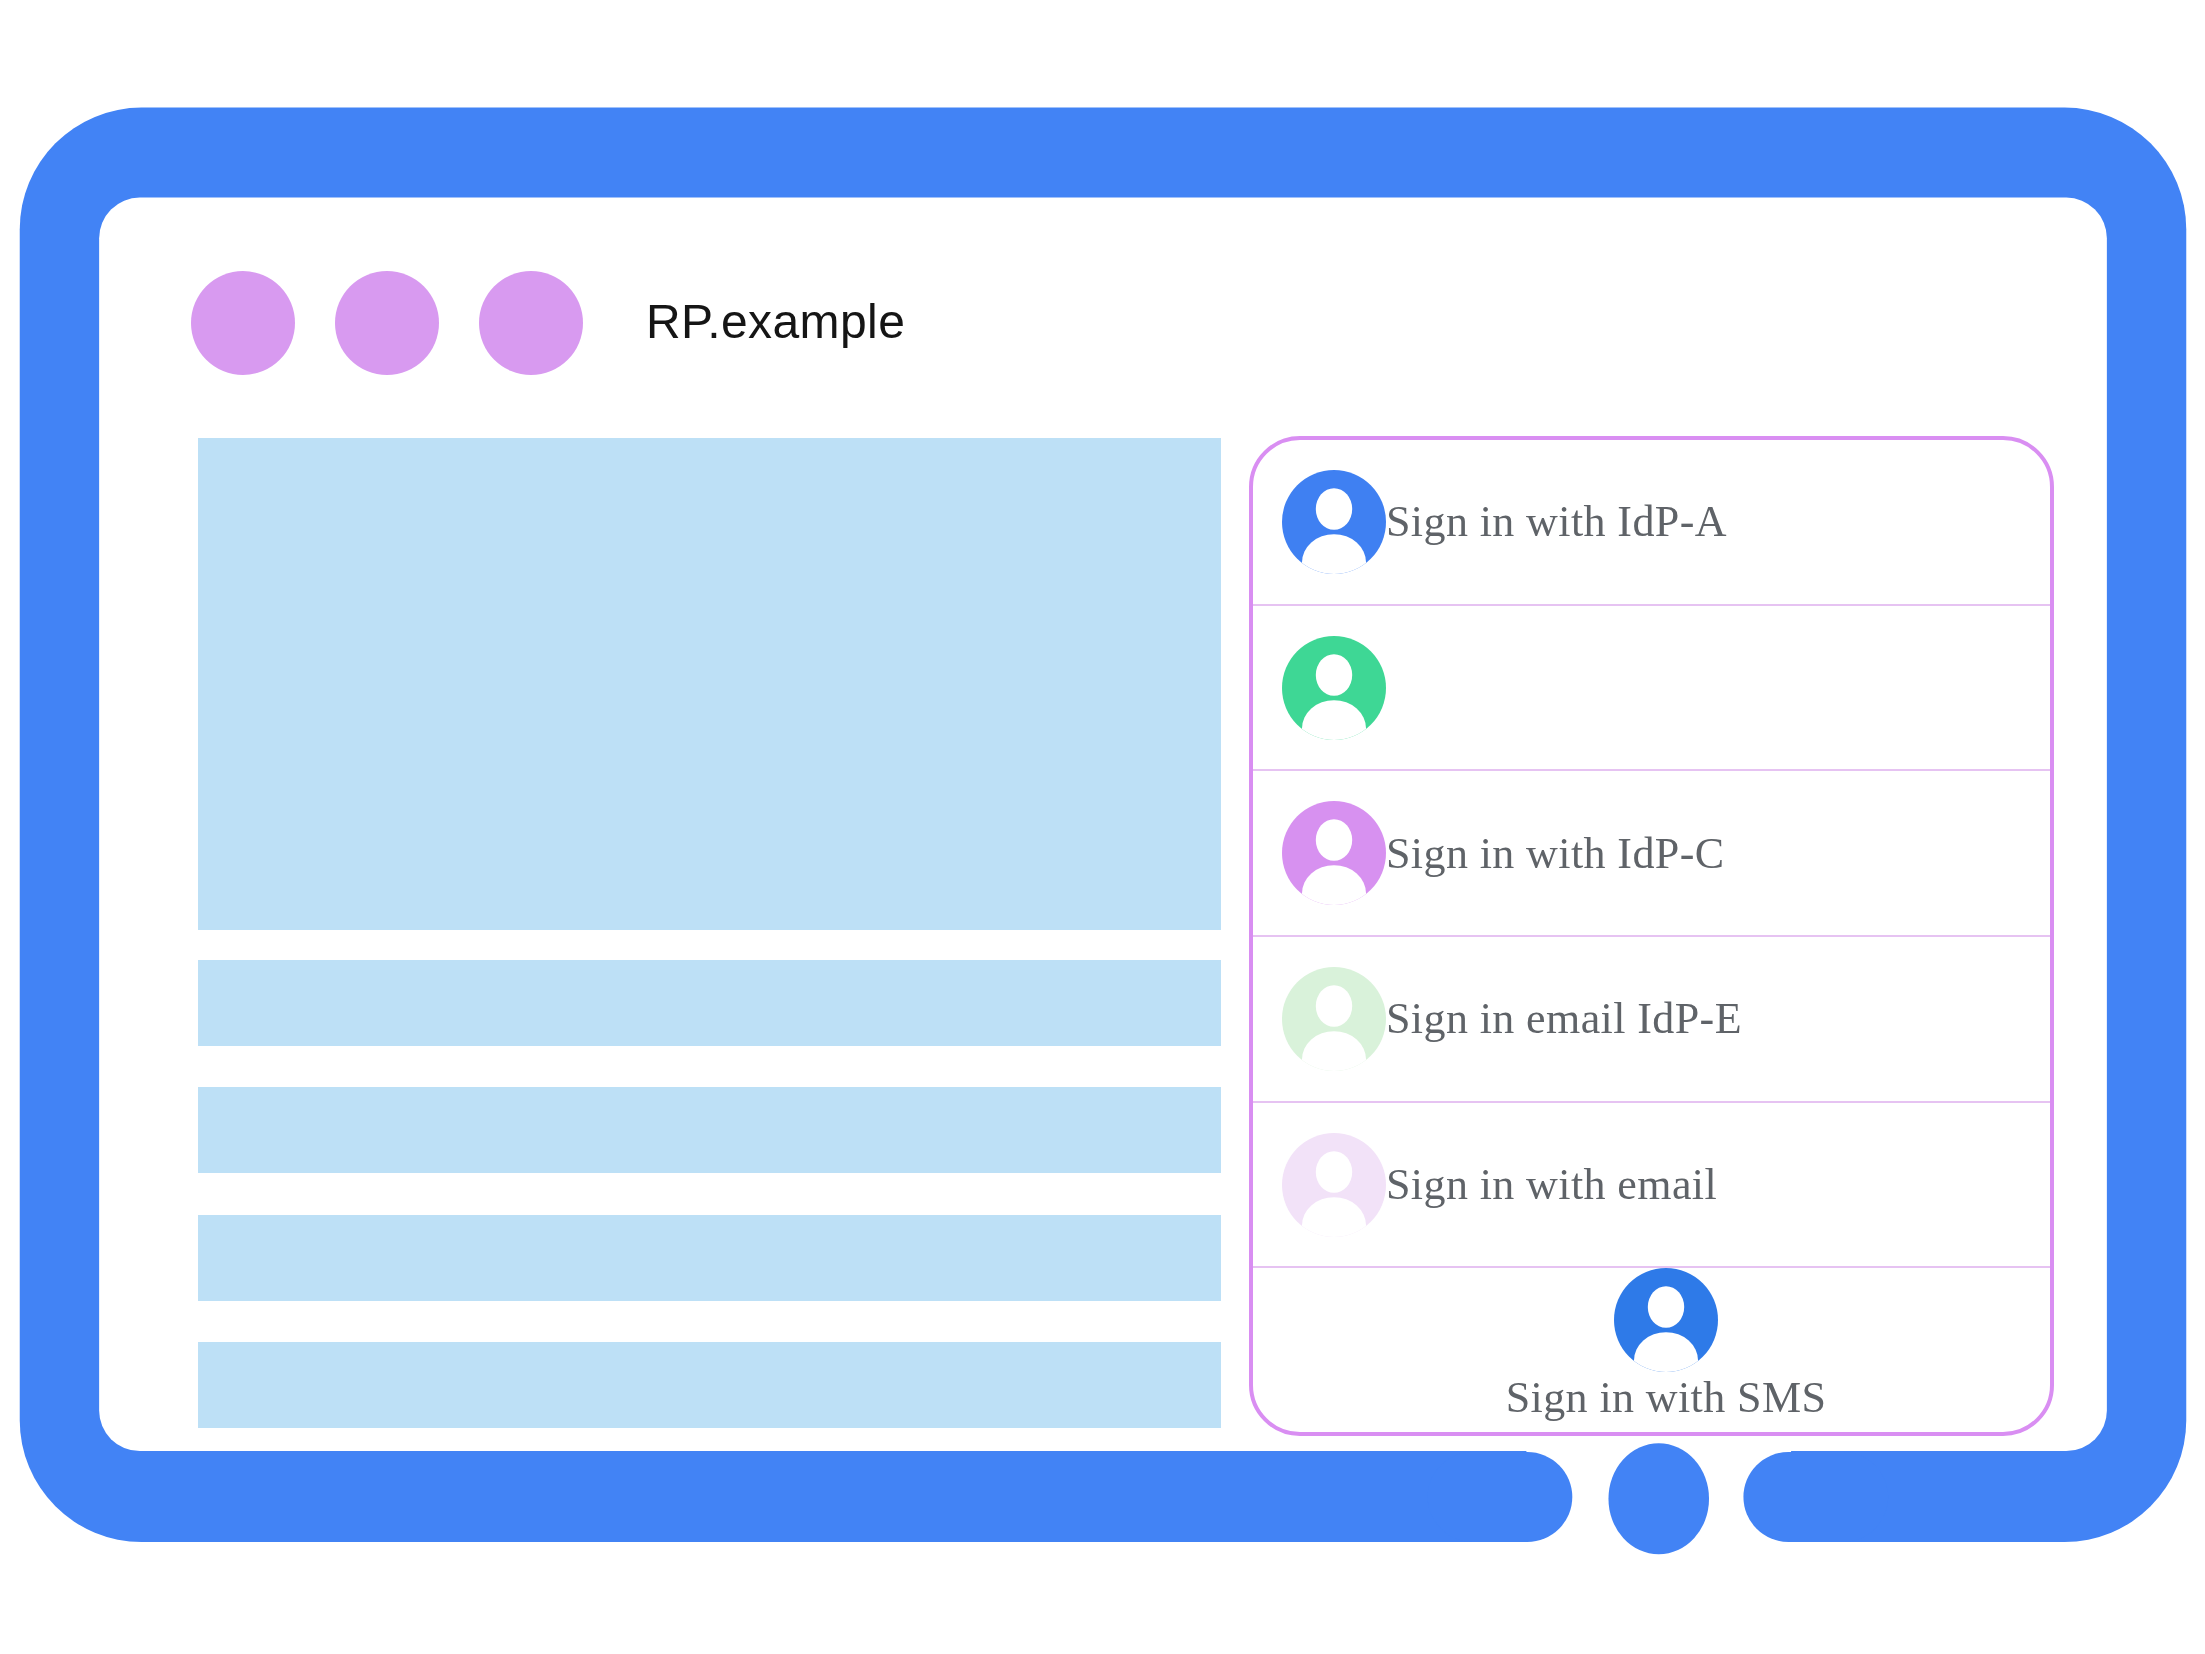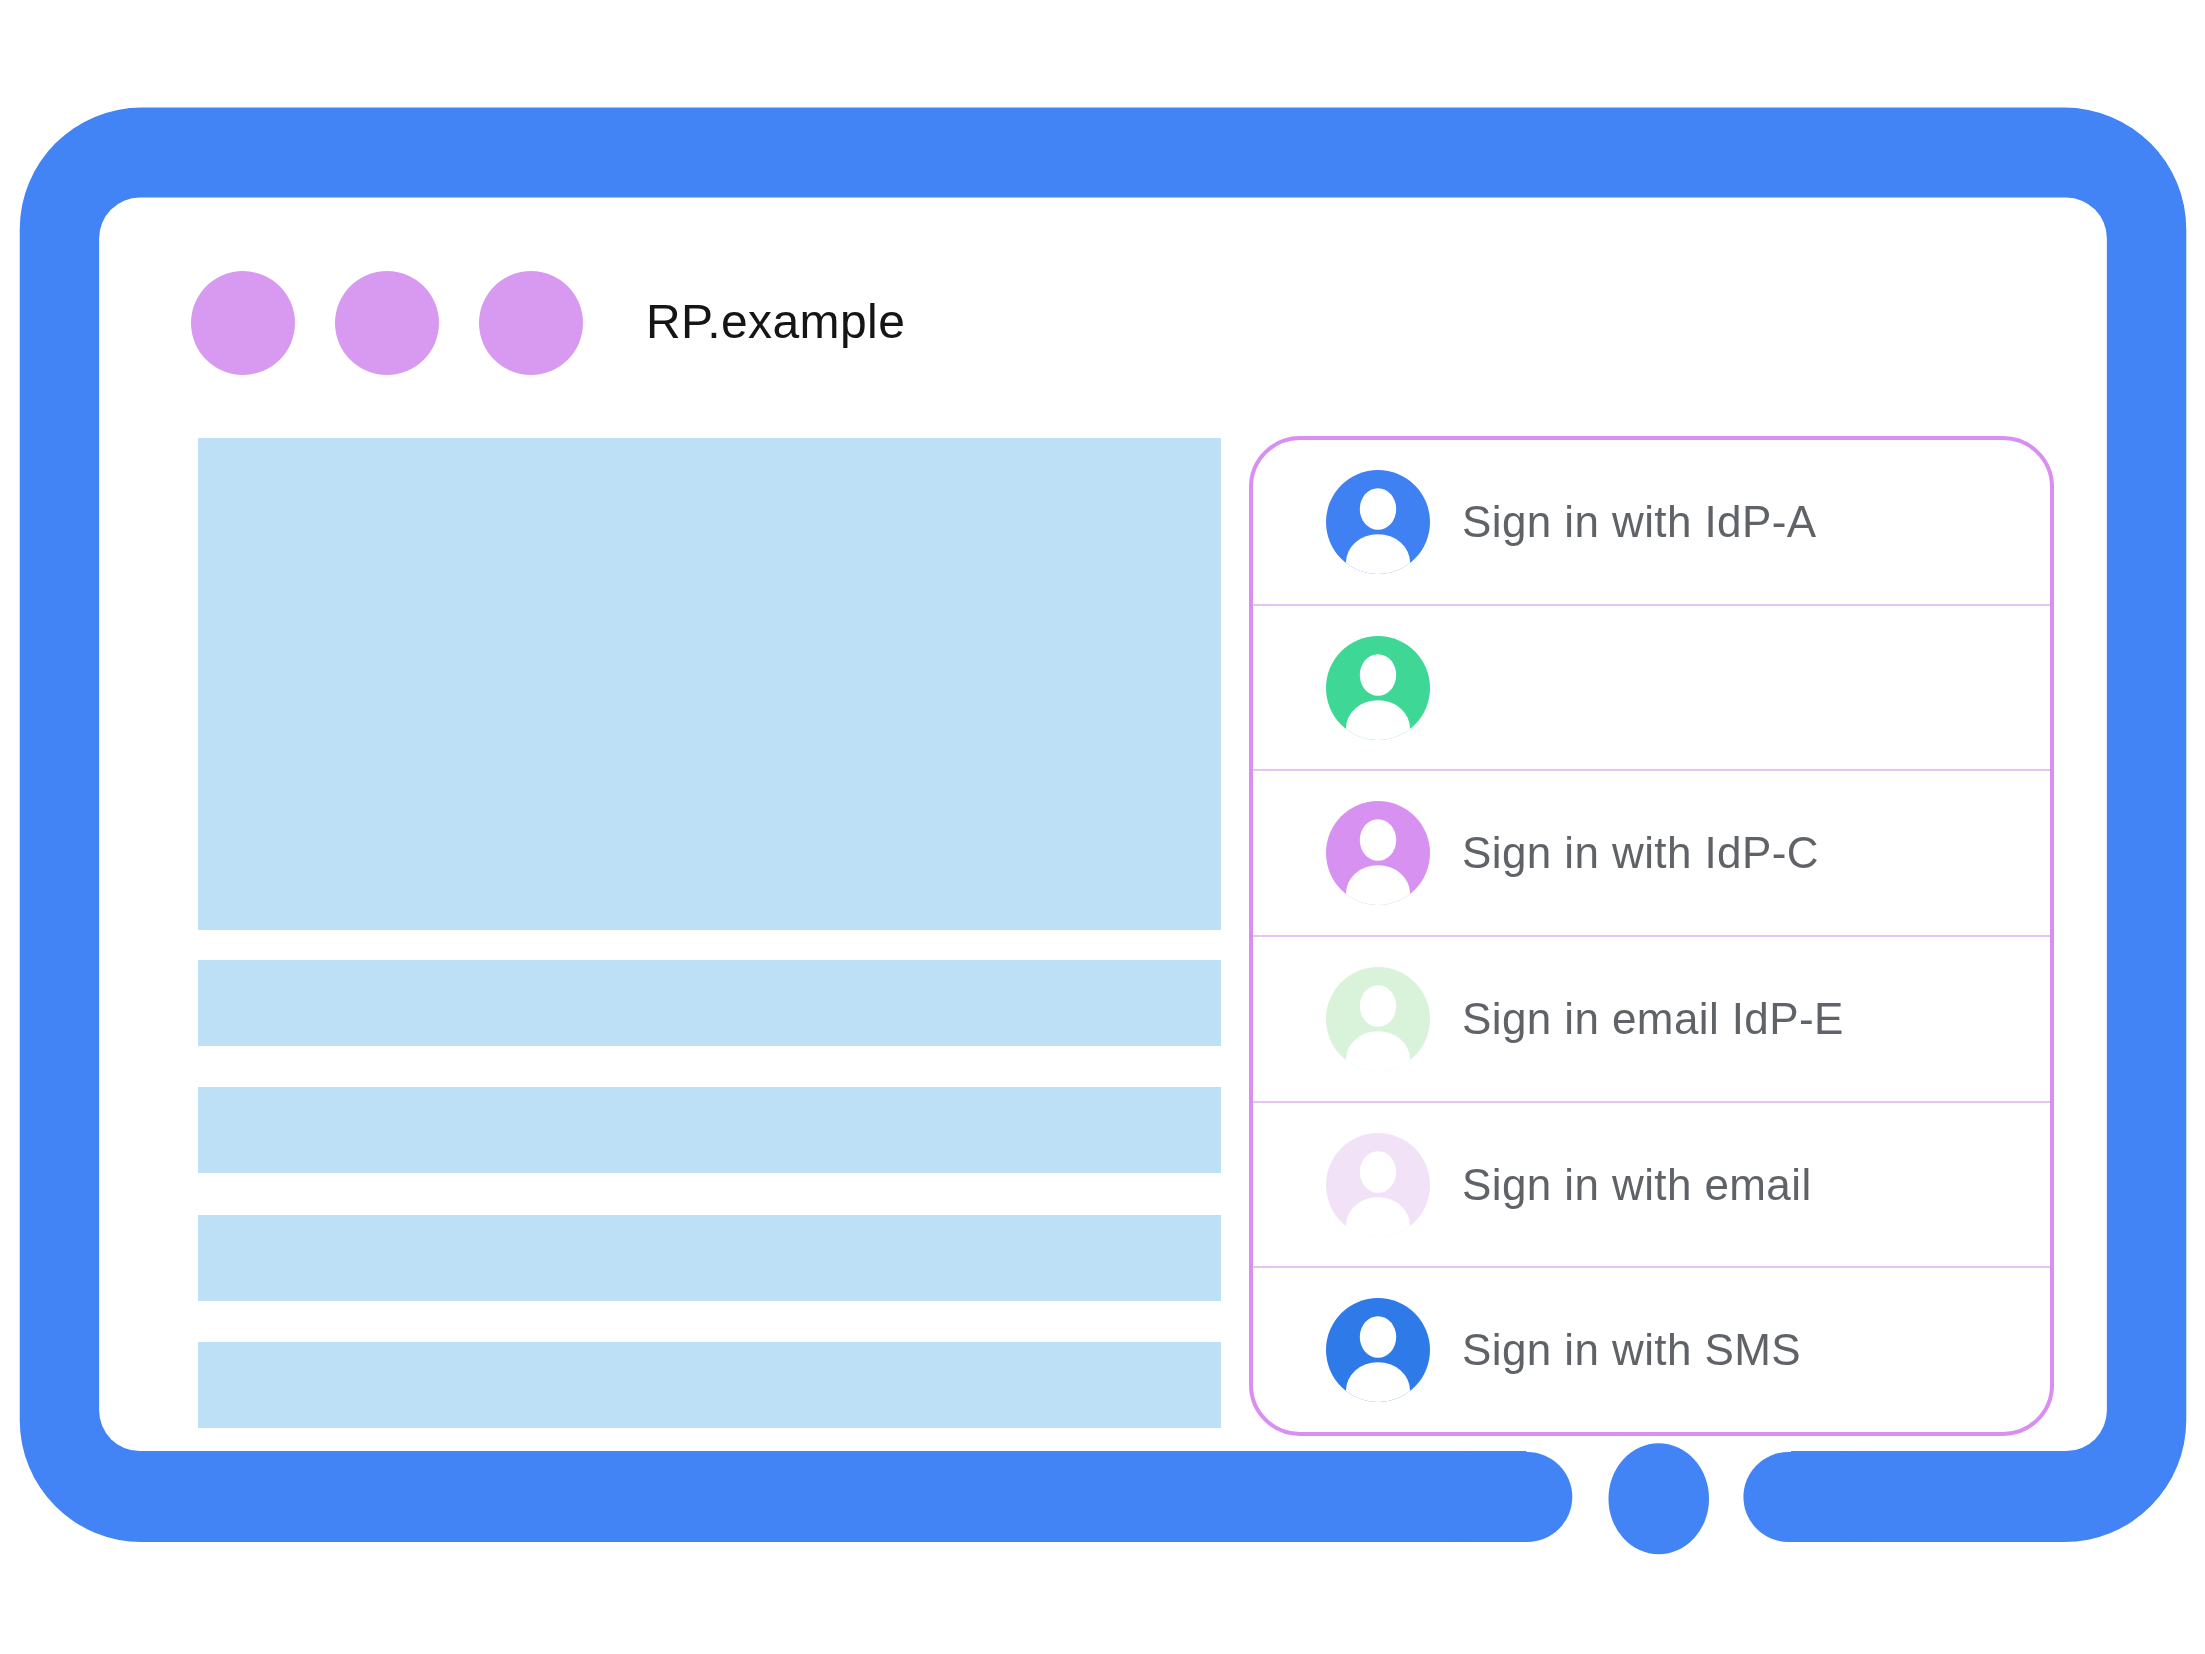--- a/index.html
+++ b/index.html
@@ -23,24 +23,24 @@
   .ph-1{top:960px;height:86px;}
   .ph-2{top:1087px;height:86px;}
   .ph-3{top:1215px;height:86px;}
   .ph-4{top:1342px;height:86px;}
   .signin-panel{
     position:absolute;left:1249px;top:436px;width:805px;height:1000px;
     box-sizing:border-box;border:4.4px solid #d98ef2;border-radius:51px;
     background:#ffffff;display:flex;flex-direction:column;overflow:hidden;
   }
   .signin-row{
-    flex:1;display:flex;align-items:center;gap:32px;padding-left:73px;
-    border-bottom:2.6px solid #e6c3f2;cursor:pointer;
+    flex:1;display:flex;align-items:center;padding-left:29px;
+    border-bottom:2.6px solid #e6c3f2;cursor:pointer;font-family:Liberation Serif, serif;
   }
-  .signin-row:last-child{border-bottom:none;}
+  .signin-row:last-child{border-bottom:none;flex-direction:column;}
   .avatar{width:104px;height:104px;flex:none;}
   .row-label{
     font-size:44px;color:#5f6368;font-weight:500;letter-spacing:0.4px;
     white-space:nowrap;
   }
 </style>
 </head>
 <body>
 
 <div class="stage">

